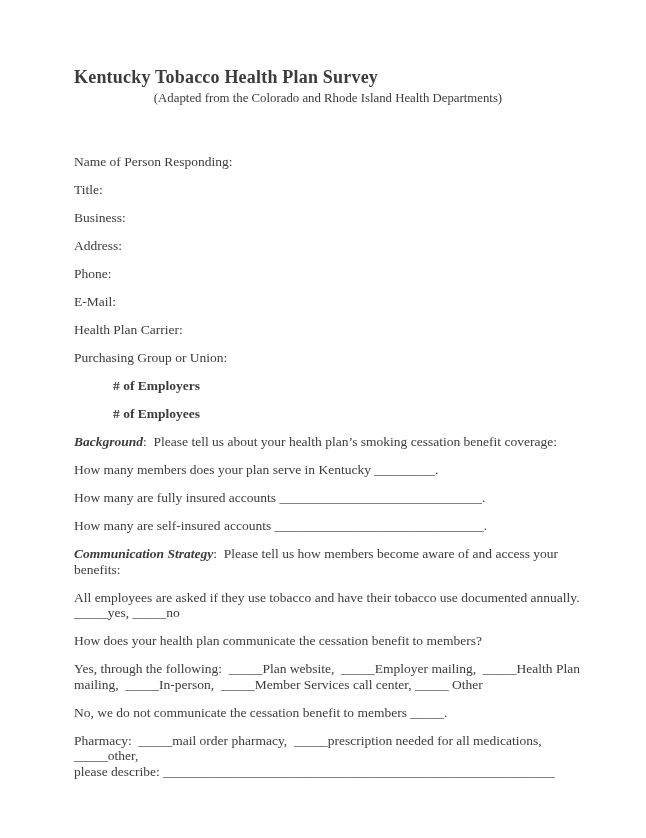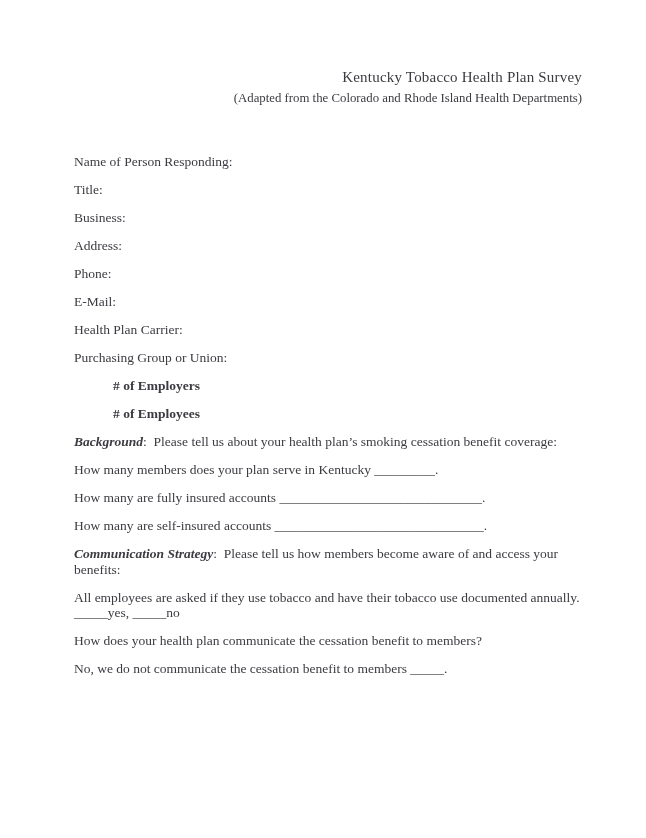--- a/index.html
+++ b/index.html
@@ -14,30 +14,30 @@
     height: 838px;
     background: #ffffff;
     padding: 67px 64px 0 74px;
     font-family: "Liberation Serif", "DejaVu Serif", serif;
     color: #3b3b41;
     font-size: 13.5px;
     overflow: hidden;
   }
   .doc-title {
     margin: 0;
-    font-size: 15px;
-    font-weight: normal;
-    text-align: right;
+    font-size: 18px;
+    font-weight: bold;
+    text-align: left;
     line-height: 20px;
     letter-spacing: 0.2px;
   }
   .doc-subtitle {
     margin: 3px 0 0 0;
     font-size: 12.8px;
-    text-align: right;
+    text-align: center;
     line-height: 16px;
   }
   .content {
     margin-top: 48px;
   }
   .content p {
     margin: 0 0 12.5px 0;
     line-height: 15.5px;
     white-space: pre-wrap;
   }
@@ -76,16 +76,20 @@
 
     <p>How many members does your plan serve in Kentucky _________.</p>
     <p>How many are fully insured accounts ______________________________.</p>
     <p>How many are self-insured accounts _______________________________.</p>
     <p><span class="bold">Communication Strategy</span><span>:  Please tell us how members become aware of and access your benefits:</span></p>
 
     <p>All employees are asked if they use tobacco and have their tobacco use documented annually.
 _____yes, _____no</p>
 
     <p>How does your health plan communicate the cessation benefit to members?</p>
+    <p>Yes, through the following:  _____Plan website,  _____Employer mailing,  _____Health Plan
+mailing,  _____In-person,  _____Member Services call center, _____ Other</p>
     <p>No, we do not communicate the cessation benefit to members _____.</p>
+    <p>Pharmacy:  _____mail order pharmacy,  _____prescription needed for all medications,  _____other,
+please describe: __________________________________________________________</p>
 
   </div>
 </div>
 
 </body></html>

